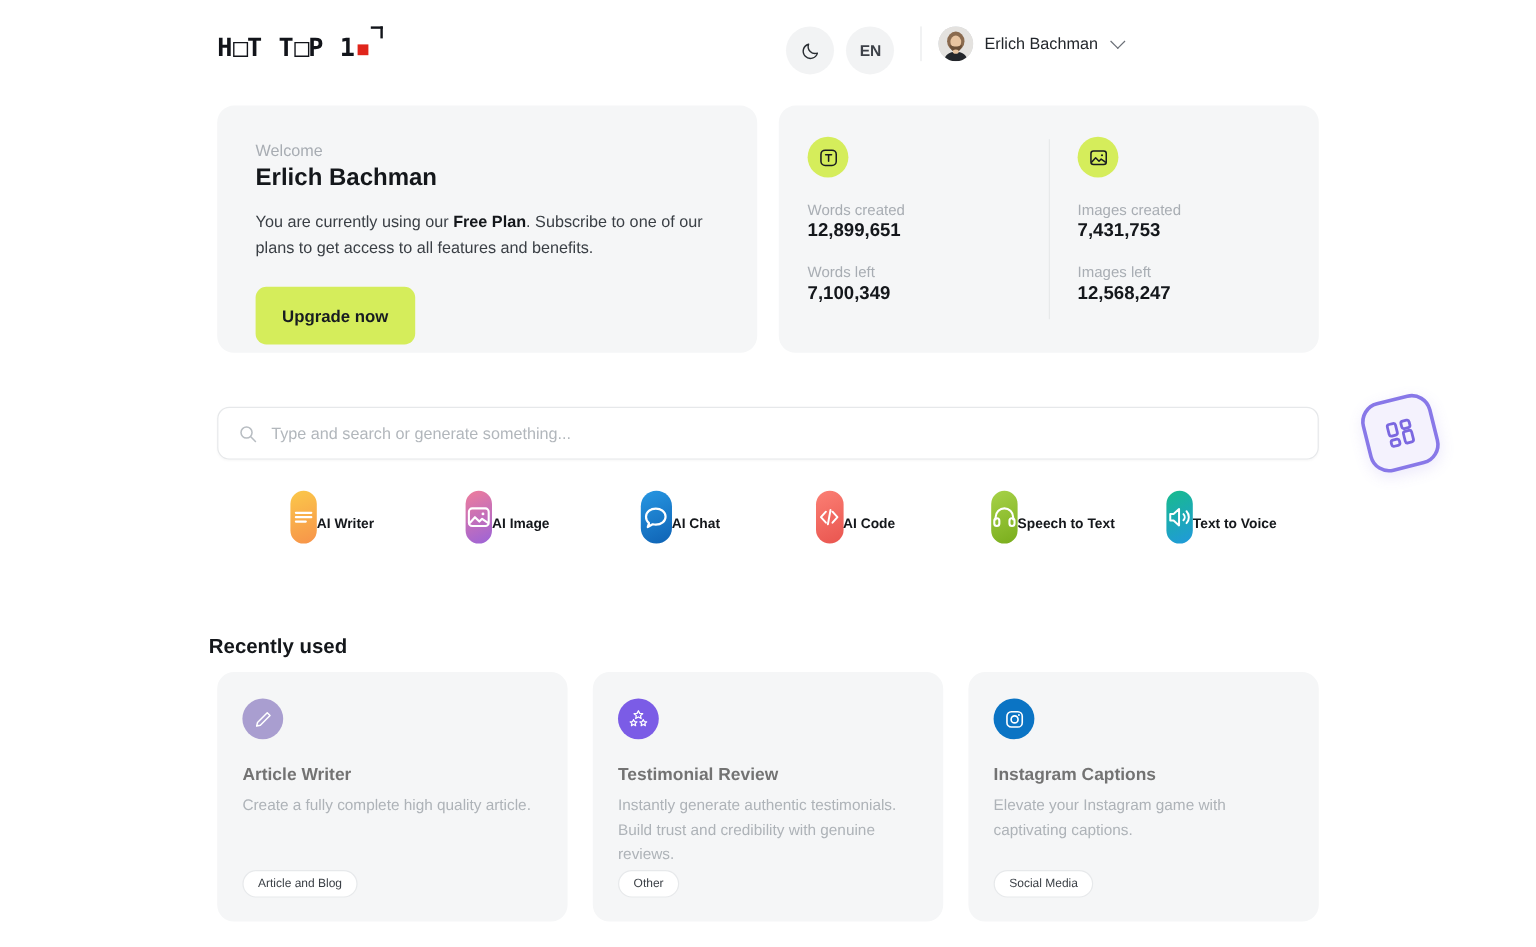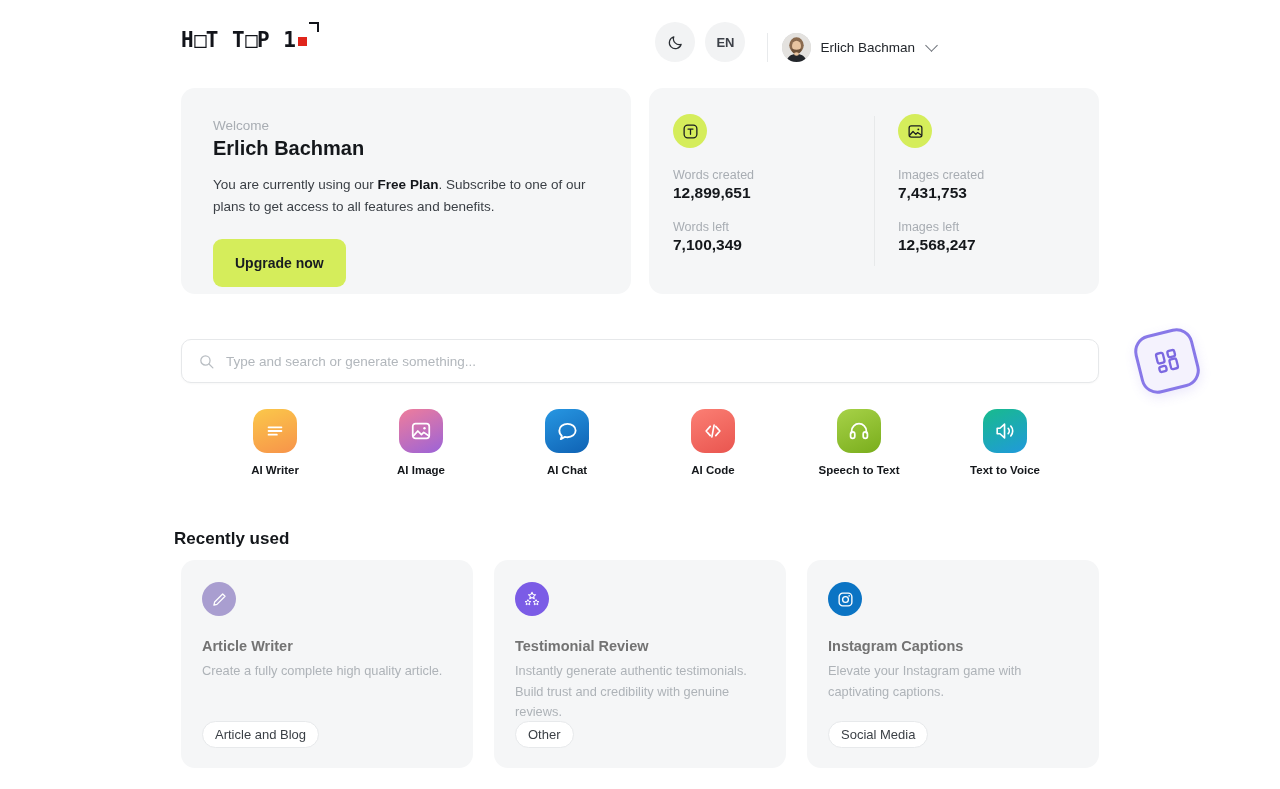--- a/index.html
+++ b/index.html
@@ -36,21 +36,21 @@
   }
   .logo .corner {
     position: absolute; right: -11px; top: -6px;
     width: 10px; height: 10px;
     border-top: 2px solid #12141a;
     border-right: 2px solid #12141a;
   }
 
   .header-right {
     position: absolute; right: 182px; top: 22px;
-    display: flex; align-items: flex-end; gap: 10px;
+    display: flex; align-items: flex-start; gap: 10px;
   }
   .round-btn {
     width: 40px; height: 40px; border-radius: 50%;
     background: #f2f3f4; border: none;
     display: flex; align-items: center; justify-content: center;
     cursor: pointer;
     font-size: 13px; font-weight: 600; color: #3d4148;
   }
   .user-box {
     display: flex; align-items: center; gap: 9px;
@@ -133,21 +133,21 @@
   }
   .search-input::placeholder { color: #b2b7bc; }
 
   
   .tiles {
     position: absolute; left: 181px; top: 409px;
     width: 918px;
     display: flex; justify-content: center; gap: 80px;
   }
   .tile {
-    width: 66px; display: flex; flex-direction: column;
+    width: 66px; display: flex; flex-direction: row;
     align-items: center; cursor: pointer;
   }
   .tile-icon {
     width: 44px; height: 44px; border-radius: 14px;
     display: flex; align-items: center; justify-content: center;
     margin-bottom: 11px;
   }
   .tile-label {
     font-size: 11.5px; font-weight: 700; color: #14171b;
     white-space: nowrap; text-align: center;
@@ -172,21 +172,21 @@
     width: 34px; height: 34px; border-radius: 50%;
     display: flex; align-items: center; justify-content: center;
     margin-bottom: 22px;
   }
   .recent-title { font-size: 14.5px; font-weight: 700; color: #737373; margin-bottom: 7px; }
   .recent-desc { font-size: 12.8px; line-height: 1.62; color: #aeb3b8; }
   .pill {
     position: absolute; left: 21px; bottom: 20px;
     background: #ffffff; border: 1px solid #e7e9eb;
     border-radius: 20px; padding: 5px 12px;
-    font-size: 13px; color: #3a3f45;
+    font-size: 10px; color: #3a3f45;
   }
 
   
   .apps-float {
     position: absolute; left: 1137px; top: 331px;
     width: 60px; height: 60px;
     border-radius: 17px;
     background: #f4f2fd;
     border: 3px solid #8878e8;
     transform: rotate(-14deg);

